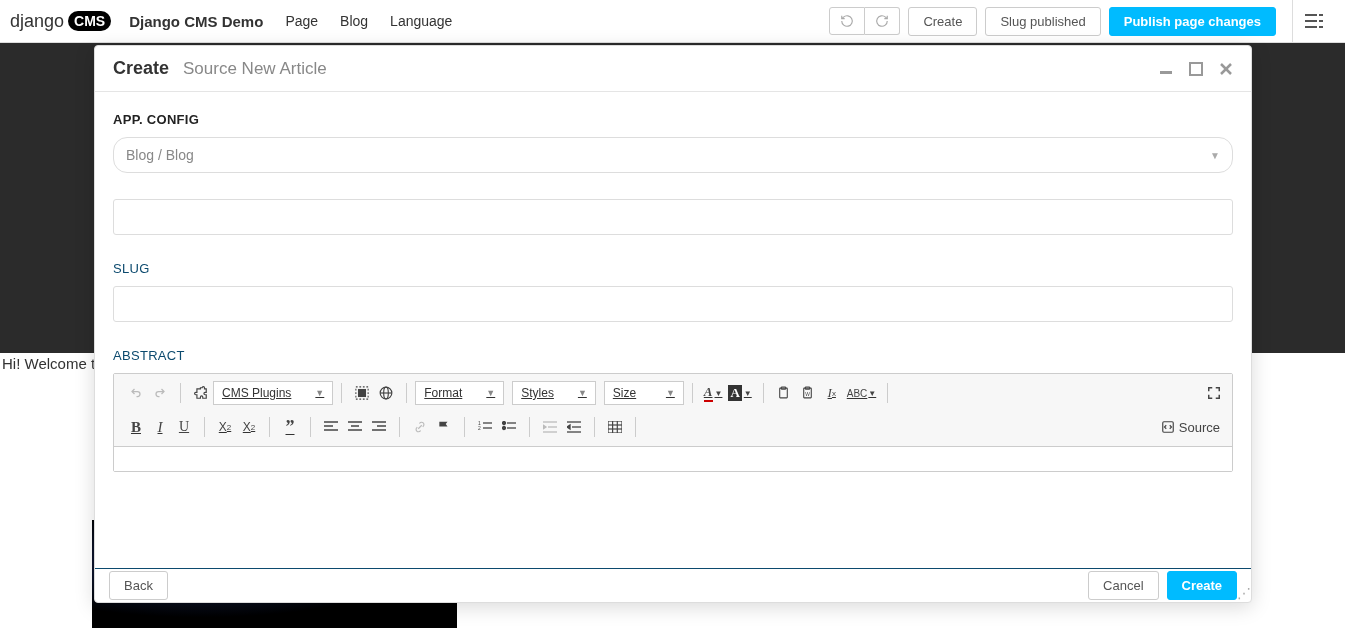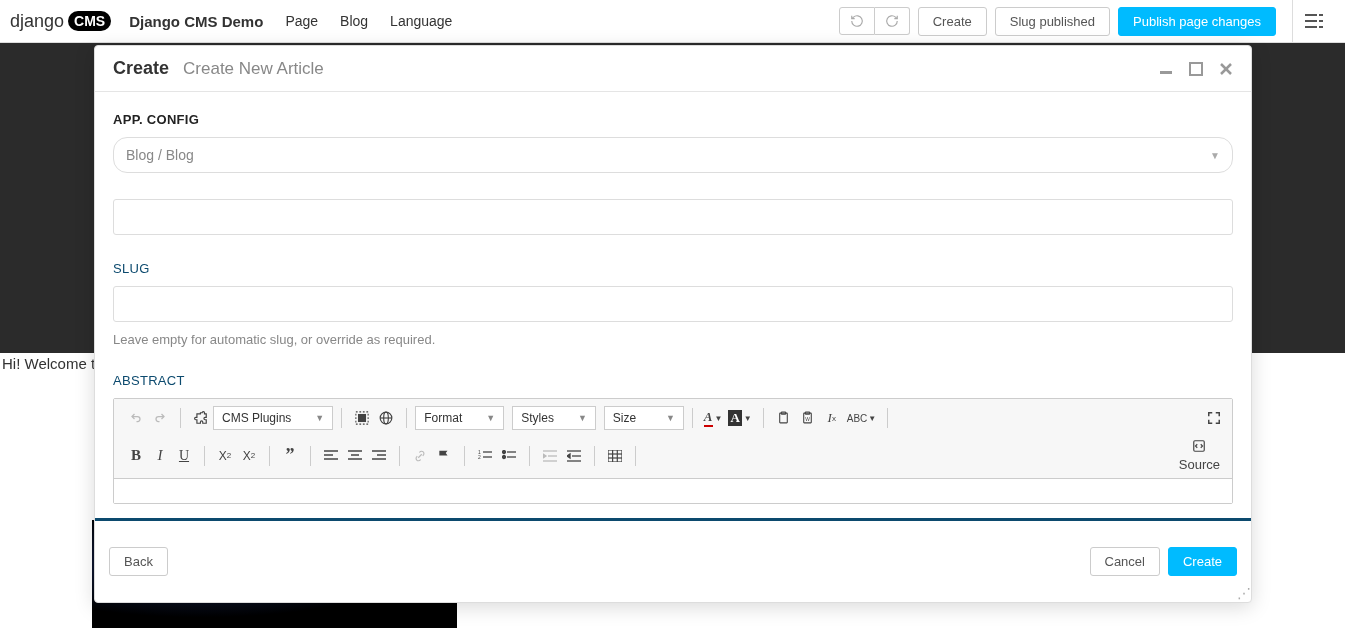--- a/index.html
+++ b/index.html
@@ -10,21 +10,21 @@
 .logo { display: flex; align-items: center; font-weight: 400; font-size: 18px; margin-right: 18px; }
 .logo .cms-badge { background: #000; color: #fff; padding: 2px 6px; border-radius: 10px; margin-left: 4px; font-weight: 700; font-size: 14px; }
 .topbar .site-title { font-weight: 700; font-size: 15px; margin-right: 22px; }
 .topbar .menu-item { font-size: 14px; margin-right: 22px; cursor: pointer; }
 .topbar-right { margin-left: auto; display: flex; align-items: center; gap: 8px; }
 .btn { border: 1px solid #ccc; background: #fff; padding: 6px 14px; border-radius: 3px; font-size: 13px; cursor: pointer; color: #555; }
 .btn-group { display: flex; }
 .btn-group .btn:first-child { border-top-right-radius:0; border-bottom-right-radius:0; }
 .btn-group .btn:last-child { border-top-left-radius:0; border-bottom-left-radius:0; border-left:none; }
 .btn.icon-only { padding: 6px 10px; color: #aaa; }
-.btn-primary { background: #0bf; border-color: #0bf; color: #fff; }
+.btn-primary { background: #0bf; border-color: #0bf; color: #fff; font-weight: bold; }
 .hamburger-panel { border-left: 1px solid #ddd; height: 43px; width: 43px; display:flex; align-items:center; justify-content:center; cursor:pointer; margin-left:8px; }
 
 
 .page-bg-dark { position: absolute; top: 43px; left: 0; right: 0; height: 310px; background: #2b2b2b; z-index: 0; }
 .page-welcome { position: absolute; top: 355px; left: 2px; font-size: 15px; color: #333; z-index: 0; }
 .page-img { position: absolute; top: 520px; left: 92px; width: 365px; height: 108px; background: radial-gradient(ellipse at 30% 40%, #1a2a5a 0%, #000 60%); z-index: 0; }
 .modal { position: absolute; top: 45px; left: 94px; width: 1158px; height: 558px; background: #fff; border: 1px solid #ddd; border-radius: 4px; box-shadow: 0 4px 20px rgba(0,0,0,0.15); display: flex; flex-direction: column; z-index: 20; }
 .modal-header { padding: 12px 18px; border-bottom: 1px solid #e5e5e5; display: flex; align-items: center; }
 .modal-header .h-main { font-weight: 700; font-size: 18px; margin-right: 14px; }
 .modal-header .h-sub { color: #888; font-size: 17px; }
@@ -42,31 +42,31 @@
 .field-label.light { font-weight: 400; color: #0c4a6e; text-transform: uppercase; }
 .field-help { color: #888; font-size: 13px; margin-top: 10px; }
 .select-wrap { border: 1px solid #ddd; border-radius: 14px; padding: 9px 12px; display: flex; align-items: center; color: #888; cursor: pointer; background: #fff;}
 .select-wrap .caret { margin-left: auto; font-size: 10px; color: #aaa; }
 .text-input { width: 100%; border: 1px solid #ddd; border-radius: 3px; padding: 9px 12px; font-size: 14px; }
 
 
 .editor { border: 1px solid #ccc; border-radius: 2px; }
 .editor-toolbar { background: #f7f7f7; border-bottom: 1px solid #ccc; padding: 4px 6px; }
 .editor-row { display: flex; align-items: center; flex-wrap: wrap; }
-.editor-group { display: flex; align-items: center; padding: 2px 4px; }
+.editor-group { display: flex; align-items: center; padding: 2px 4px; text-decoration: underline; }
 .editor-sep { width: 1px; height: 20px; background: #ccc; margin: 0 4px; }
 .ed-btn { min-width: 24px; height: 26px; display: flex; align-items: center; justify-content: center; cursor: pointer; color: #444; font-size: 13px; padding: 0 3px;}
 .ed-btn.disabled { color: #bbb; }
 .ed-dropdown { border: 1px solid #ccc; background: #fff; padding: 3px 8px; font-size: 12px; display: flex; align-items: center; gap: 24px; cursor: pointer; min-width: 80px; justify-content: space-between; height: 24px;}
 .ed-dropdown .dd-caret { font-size: 9px; color: #888; }
 .editor-area { height: 24px; background: #fff; }
-.source-btn { margin-left: auto; display: flex; align-items: center; gap: 4px; font-size: 13px; color: #444; cursor: pointer; padding: 2px 6px; flex-direction: column;}
-
-
-.modal-footer { border-top: 3px solid #0c4a6e; padding: 26px 14px; display: flex; align-items: center; }
+.source-btn { margin-left: auto; display: flex; align-items: center; gap: 4px; font-size: 13px; color: #444; cursor: pointer; padding: 2px 6px;}
+
+
+.modal-footer { border-top: 1px solid #0c4a6e; padding: 2px 14px; display: flex; align-items: center; }
 .modal-footer .right { margin-left: auto; display: flex; gap: 8px; }
 .resize-grip { position: absolute; right: 2px; bottom: 2px; width: 12px; height: 12px; cursor: nwse-resize; color:#aaa; font-size:14px; line-height:10px;}
 
 svg { display:block; }
 </style>
 </head>
 <body>
 
 <div class="topbar">
   <div class="logo">
@@ -109,21 +109,21 @@
   </div>
 </div>
 
 <div class="page-bg-dark"></div>
 <div class="page-welcome">Hi! Welcome to</div>
 <div class="page-img"></div>
 
 <div class="modal">
   <div class="modal-header">
     <span class="h-main">Create</span>
-    <span class="h-sub">Create New Article</span>
+    <span class="h-sub">Source New Article</span>
     <div class="win-controls">
       <span>
         <svg width="14" height="14" viewBox="0 0 14 14">
             <rect x="1" y="9" width="12" height="3" fill="#999"></rect>
           </svg>
       </span>
       <span>
         <svg width="14" height="14" viewBox="0 0 14 14" fill="none" stroke="#999" stroke-width="2">
             <rect x="1" y="1" width="12" height="12"></rect>
           </svg>
@@ -147,21 +147,20 @@
       </div>
     </div>
 
     <div class="field-group">
       <input class="text-input" type="text" value="" style="">
     </div>
 
     <div class="field-group">
       <div class="field-label light">Slug</div>
       <input class="text-input" type="text" value="" style="">
-      <div class="field-help">Leave empty for automatic slug, or override as required.</div>
     </div>
 
     <div class="field-group" style="margin-bottom:6px;">
       <div class="field-label light">Abstract</div>
       <div class="editor">
         <div class="editor-toolbar">
 
           <div class="editor-row">
             <div class="editor-group">
               <div class="ed-btn disabled">

